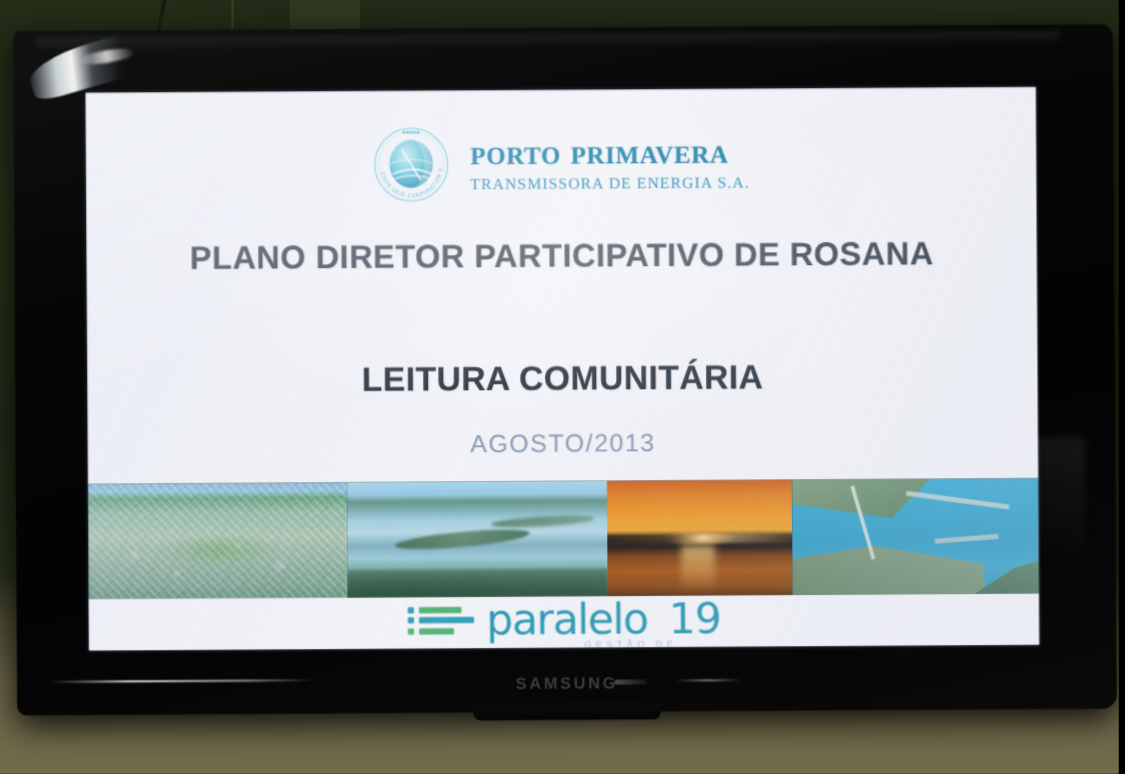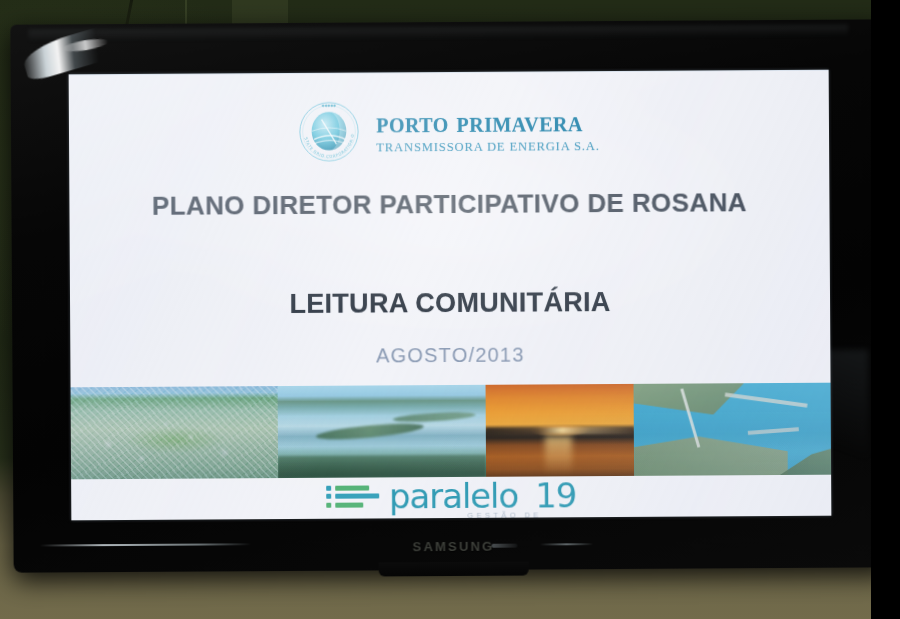--- a/index.html
+++ b/index.html
@@ -22,20 +22,21 @@
     overflow: hidden;
     
     background:
       linear-gradient(180deg,
         #222b16 0%,
         #1e2714 55%,
         #27301a 74%,
         #4d4b33 80%,
         #6a6446 88%,
         #726b4b 100%);
+    padding-left: 24px;
   }
 
   
   .wall-shade {
     position: absolute;
     inset: 0;
     background:
       radial-gradient(ellipse 70% 60% at 48% 45%, rgba(70,80,45,0.35) 0%, rgba(0,0,0,0) 70%),
       radial-gradient(ellipse 40% 50% at 5% 30%, rgba(60,70,35,0.30) 0%, rgba(0,0,0,0) 75%);
     pointer-events: none;

